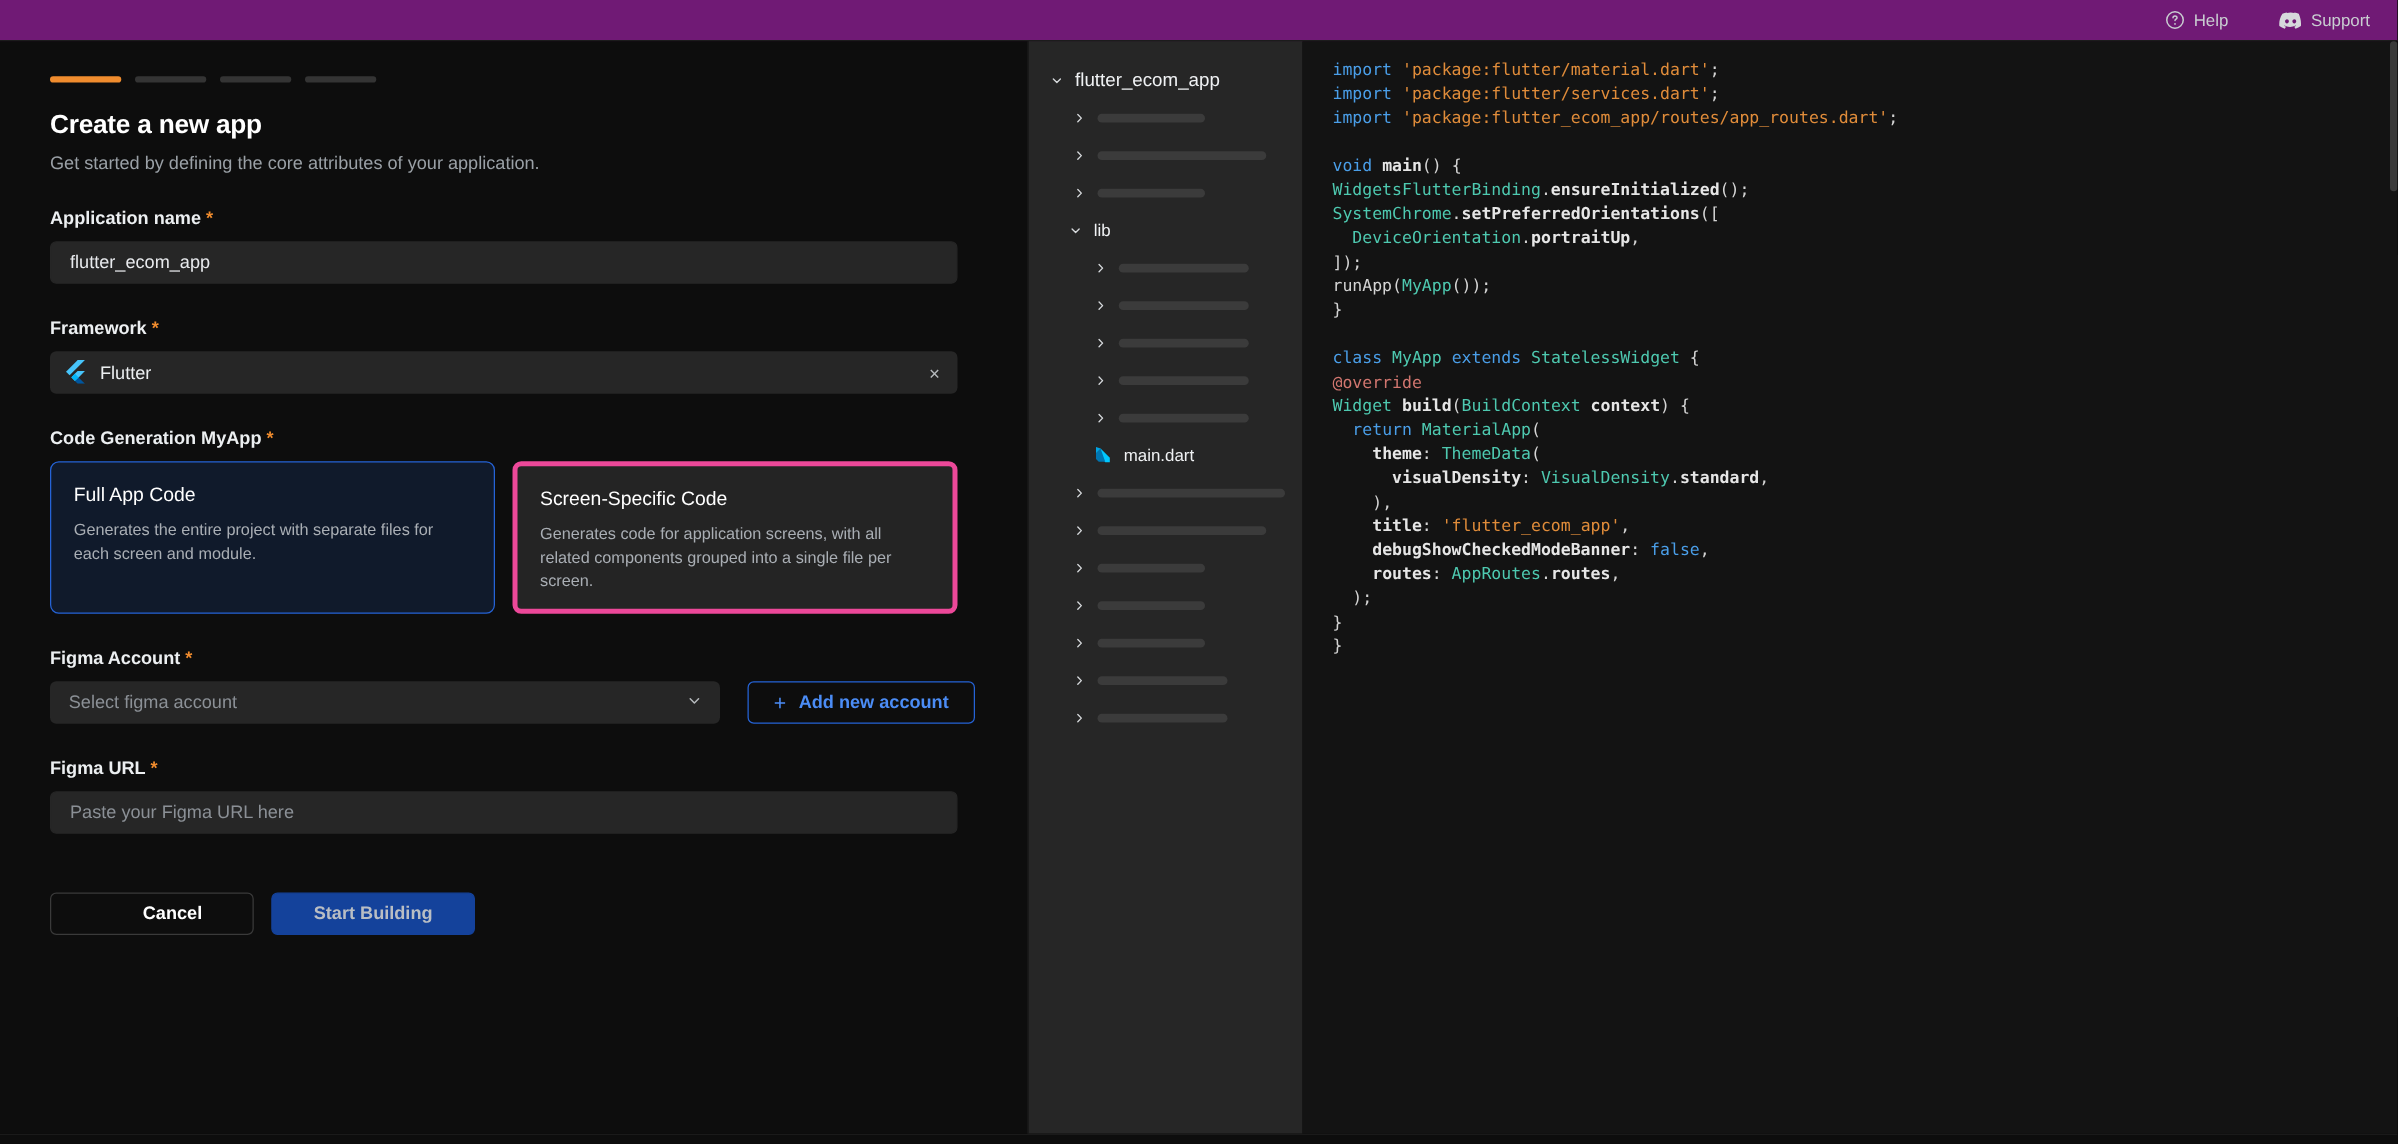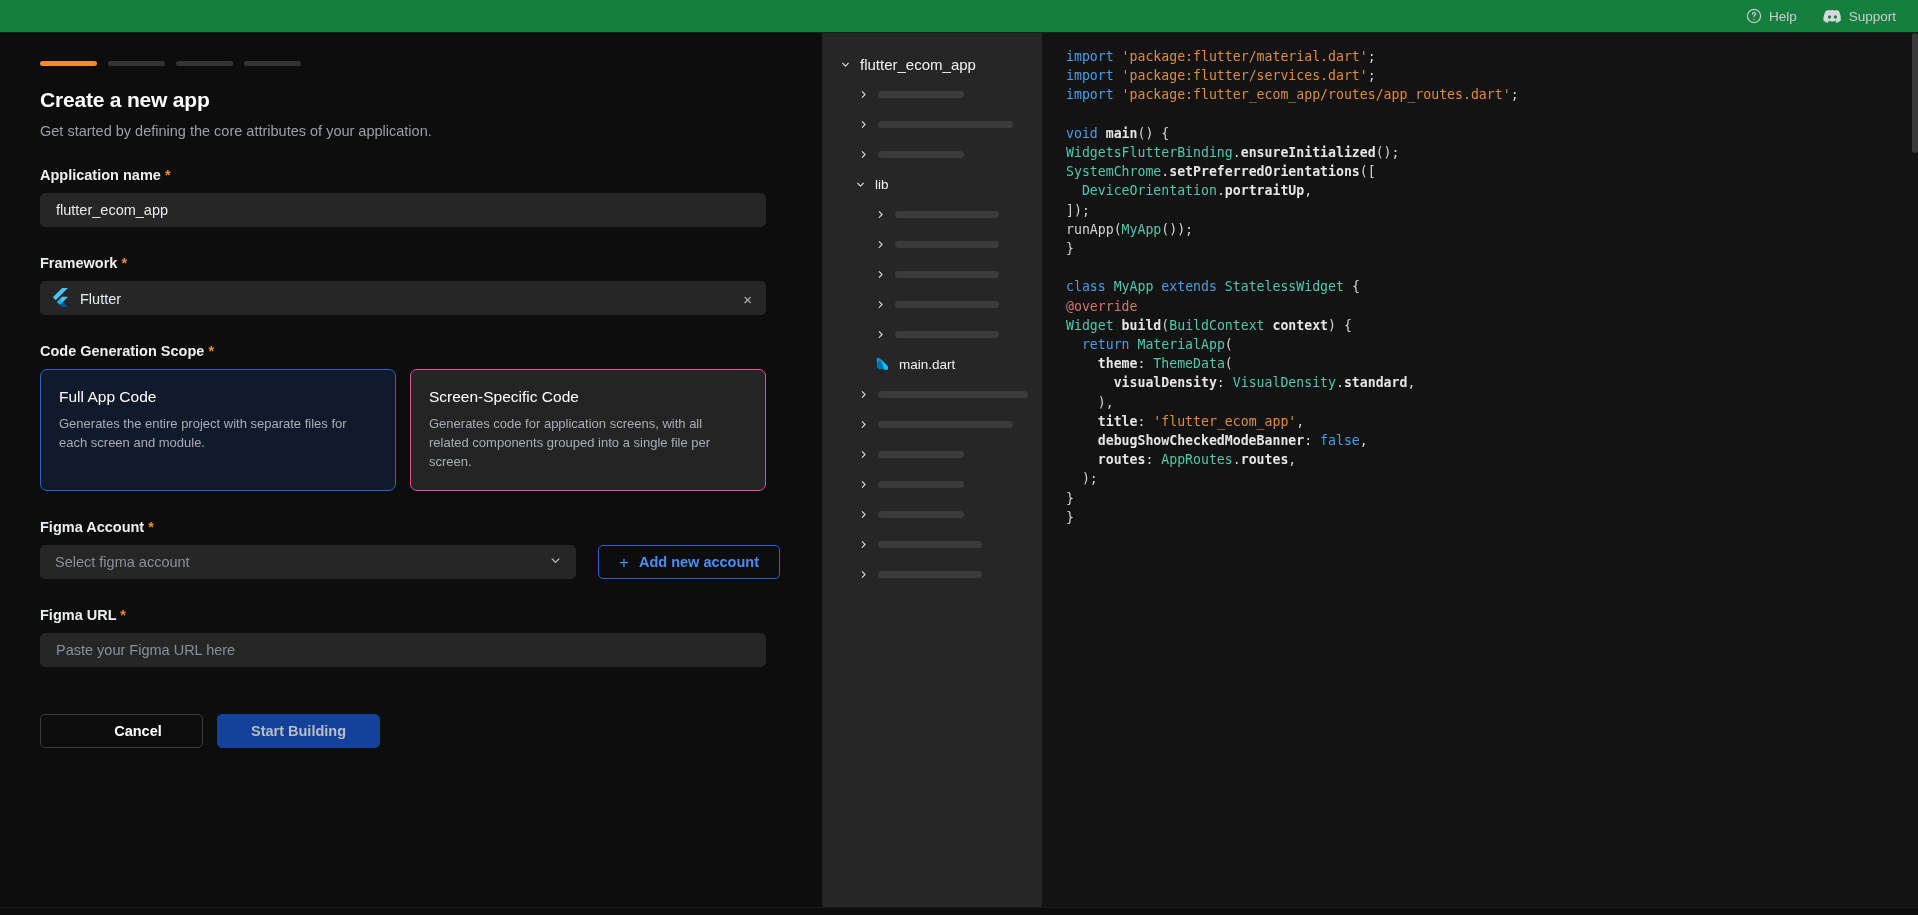--- a/index.html
+++ b/index.html
@@ -7,23 +7,23 @@
     width: 1918px; height: 915px;
     background: #0d0d0d;
     font-family: "Liberation Sans", sans-serif;
     overflow: hidden;
   }
   .app { position: relative; width: 1918px; height: 915px; display: flex; flex-direction: column; background:#0d0d0d; }
 
   
   .topbar {
     height: 33px; flex: 0 0 33px;
-    background: #15803d;
+    background: #701a75;
     display: flex; align-items: center; justify-content: flex-end;
-    padding-right: 22px; gap: 26px;
+    padding-right: 22px; gap: 40px;
     border-bottom: 1px solid #1c1c1c;
   }
   .topbar-item { display: flex; align-items: center; gap: 7px; color: #c9cdd1; font-size: 13.5px; cursor: pointer; }
   .topbar-item svg { display: block; }
 
   
   .body { flex: 1; display: flex; min-height: 0; }
 
   
   .left {
@@ -60,21 +60,21 @@
   }
   .chip { display: flex; align-items: center; gap: 11px; font-size: 14.5px; color: #eceff1; }
   .chip-x { color: #b6babd; font-size: 15px; cursor: pointer; line-height: 1; }
 
   .cards { display: flex; gap: 14px; margin-top: 4px; }
   .card {
     width: 356px; height: 122px; border-radius: 7px;
     padding: 18px 26px 0 18px;
   }
   .card.selected { background: #101a2b; border: 1px solid #2563d6; }
-  .card.plain    { background: #242424; border: 1px solid #ec4899; }
+  .card.plain    { background: #242424; border: 4px solid #ec4899; }
   .card-title { font-size: 15.5px; color: #ffffff; font-weight: 400; margin-bottom: 9px; }
   .card-desc  { font-size: 13px; color: #a9aeb4; line-height: 1.45; }
 
   .row { display: flex; gap: 22px; align-items: center; }
   .select {
     height: 34px; width: 536px;
     background: #262626; border-radius: 5px;
     display: flex; align-items: center; justify-content: space-between;
     padding: 0 14px 0 15px; font-size: 14.5px; color: #8b9096;
   }
@@ -193,21 +193,21 @@
               </svg>
             </span>
             <span>Flutter</span>
           </div>
           <span class="chip-x">×</span>
         </div>
       </div>
 
       <div class="field">
         <div class="label">
-          <span>Code Generation Scope</span>
+          <span>Code Generation MyApp</span>
           <span class="req">*</span>
         </div>
         <div class="cards">
           <div class="card selected">
             <div class="card-title">Full App Code</div>
             <div class="card-desc">Generates the entire project with separate files for each screen and module.</div>
           </div>
           <div class="card plain">
             <div class="card-title">Screen-Specific Code</div>
             <div class="card-desc">Generates code for application screens, with all related components grouped into a single file per screen.</div>

